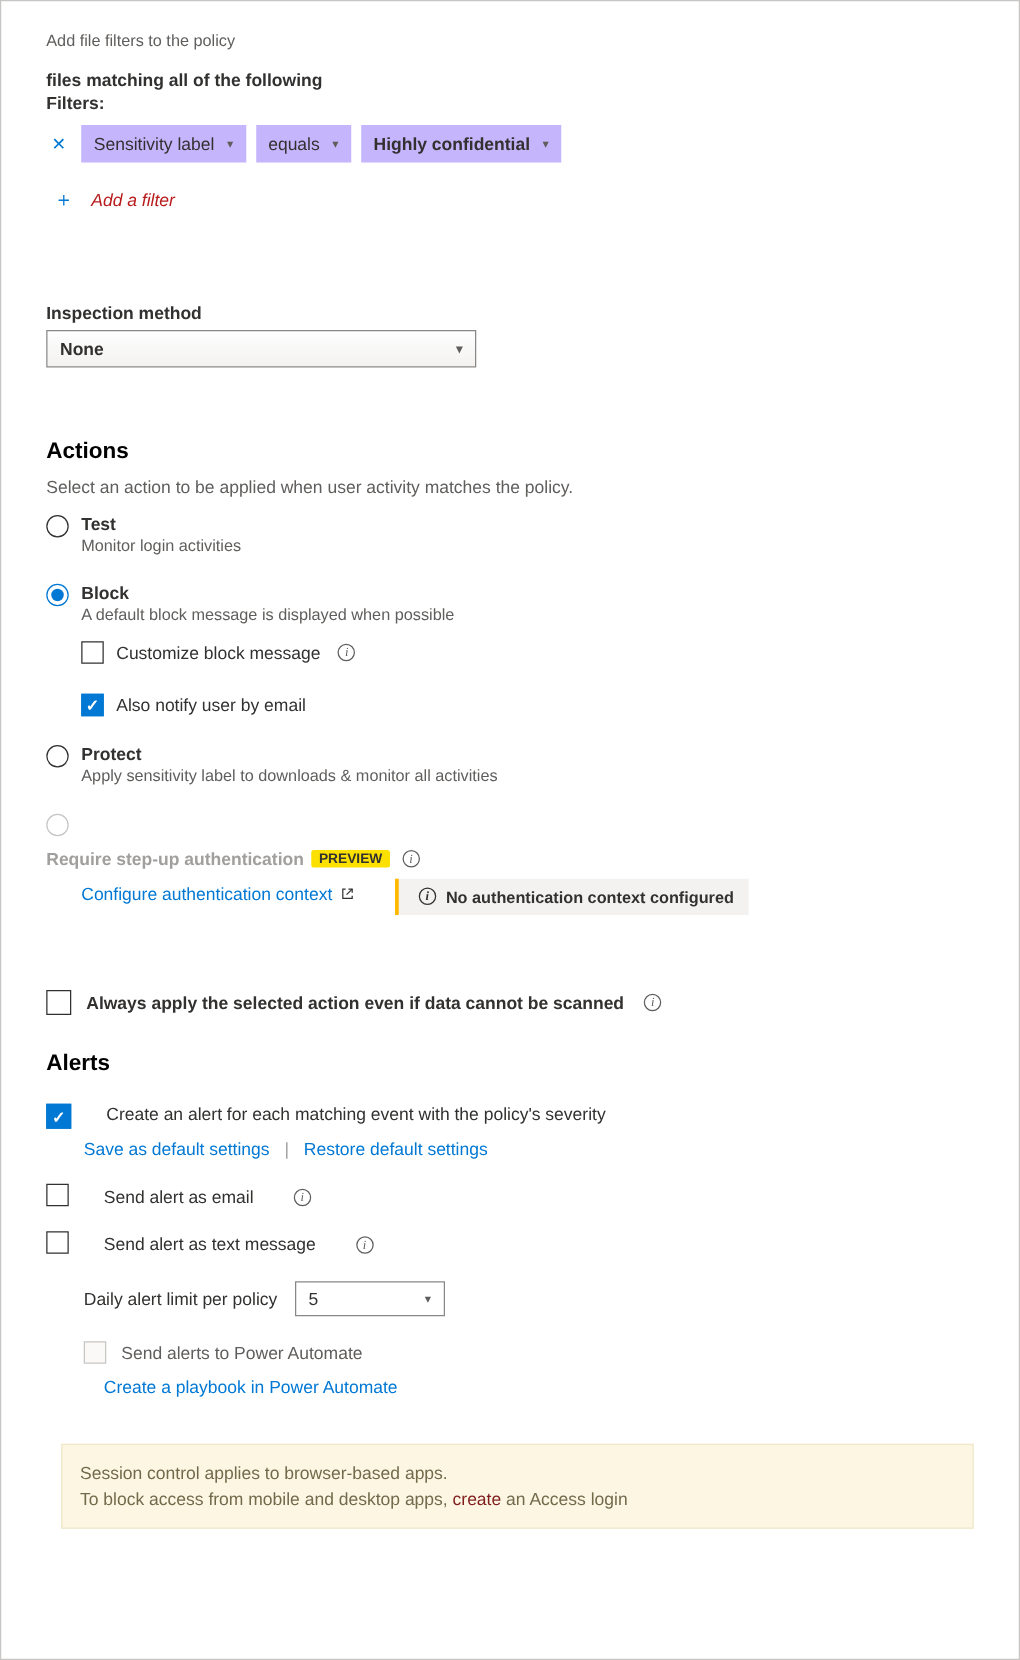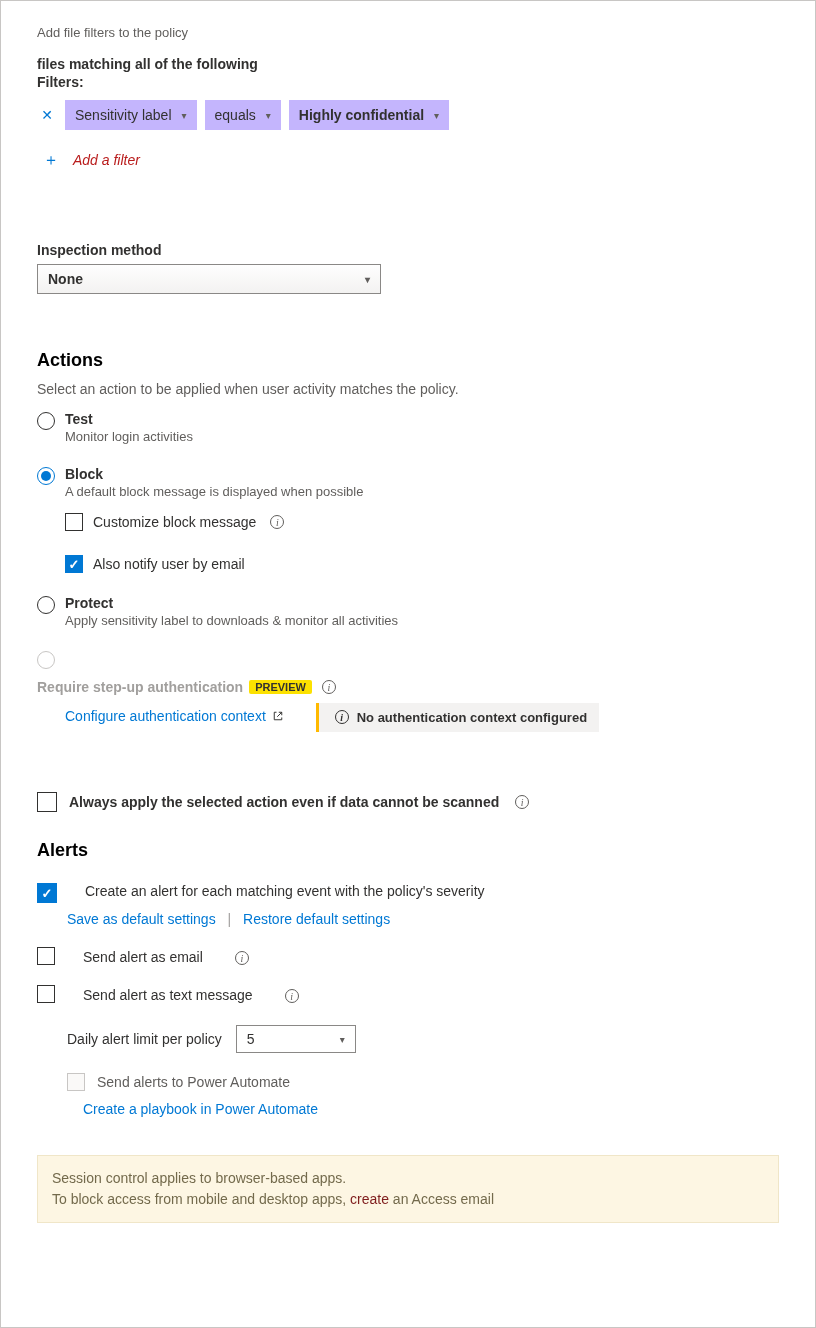--- a/index.html
+++ b/index.html
@@ -121,20 +121,21 @@
 
   
   .footer-banner {
     margin-top: 38px;
     background: #fdf6e3;
     border: 1px solid #f0e6c8;
     padding: 12px 14px;
     font-size: 14px;
     color: #736a4c;
     line-height: 1.5;
+    margin-left: 12px;
   }
   .footer-banner .link { color: #7f1d1d; }
 </style>
 </head>
 <body>
 
 <div class="section-subtitle">Add file filters to the policy</div>
 <div class="filters-title">files matching all of the following</div>
 <div class="filters-label">Filters:</div>
 
@@ -276,15 +277,15 @@
     <span style="color:#605e5c;">Send alerts to Power Automate</span>
   </div>
   <div class="pa-link-row">
     <span class="link">Create a playbook in Power Automate</span>
   </div>
 </div>
 
 <div class="footer-banner">
   <div>Session control applies to browser-based apps.</div>
   <div>
-    <span>To block access from mobile and desktop apps, </span><span class="link">create</span><span> an Access email</span>
+    <span>To block access from mobile and desktop apps, </span><span class="link">create</span><span> an Access login</span>
   </div>
 </div>
 
 </body></html>

